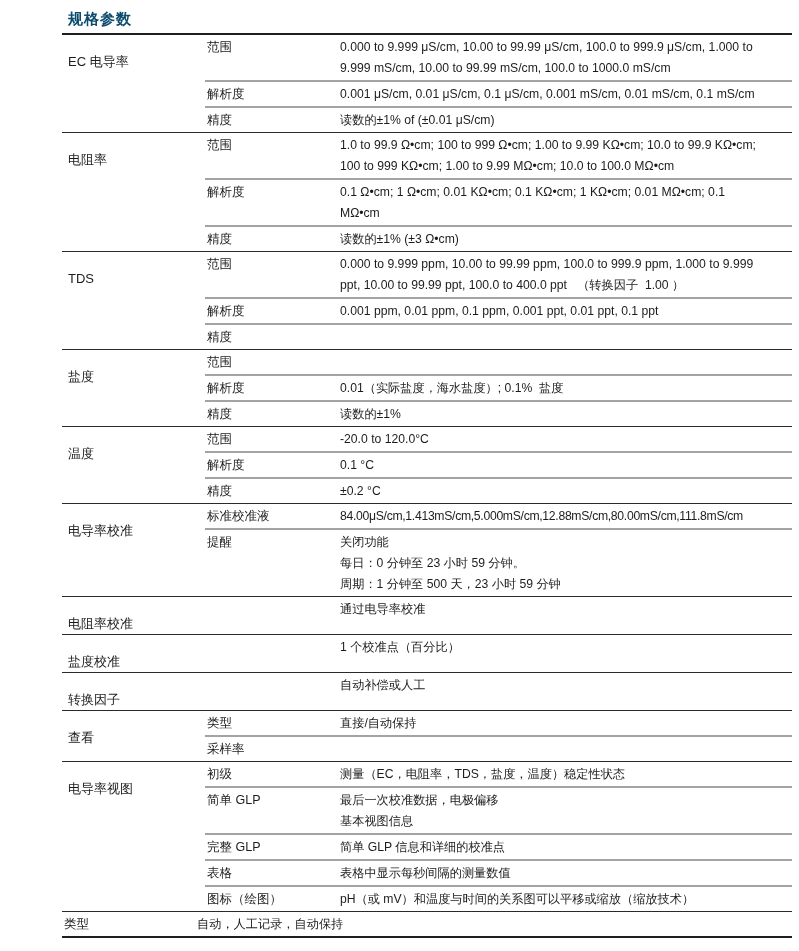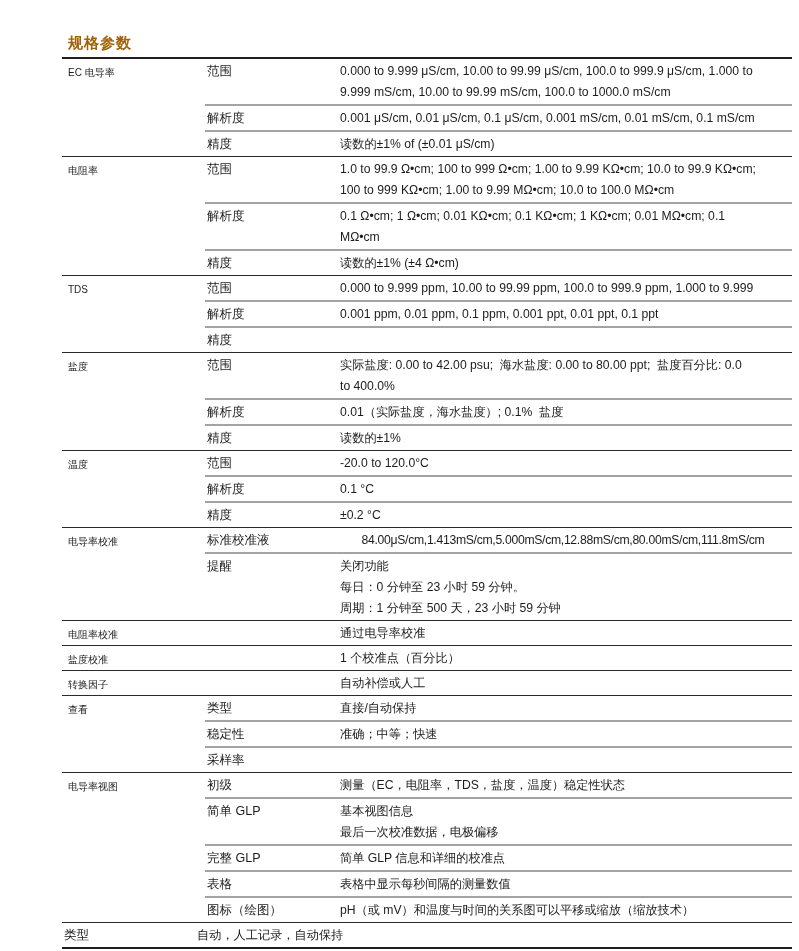--- a/index.html
+++ b/index.html
@@ -16,40 +16,39 @@
     overflow: hidden;
     padding-top: 8px;
   }
   .doc {
     width: 730px;
     margin-left: 62px;
   }
   .title {
     font-size: 15px;
     font-weight: bold;
-    color: #a16207;
+    color: #0c4a6e;
     padding: 2px 0 4px 6px;
     letter-spacing: 1px;
-    margin-top: 24px;
   }
   .spec-table {
     border-top: 2px solid #1f1f1f;
     border-bottom: 2px solid #1f1f1f;
     width: 100%;
   }
   .section {
     display: flex;
     border-top: 1.5px solid #2a2a2a;
   }
   .section:first-child { border-top: none; }
   .cat {
     width: 143px;
     flex-shrink: 0;
-    padding: 3px 4px 0 6px;
-    font-size: 10px;
+    padding: 16px 4px 0 6px;
+    font-size: 13px;
     line-height: 21px;
   }
   .rows {
     flex: 1;
     display: flex;
     flex-direction: column;
   }
   .row {
     display: flex;
     border-top: 2px solid #a3a3a3;
@@ -62,21 +61,21 @@
     font-size: 12.5px;
     line-height: 21px;
   }
   .val {
     flex: 1;
     padding: 2px 6px 1px 2px;
     font-size: 12.2px;
     line-height: 21px;
   }
   .vline { white-space: pre-wrap; }
-  .condensed { letter-spacing: -0.3px; text-align: center; }
+  .condensed { letter-spacing: -0.3px; }
 </style>
 </head>
 <body>
 
 <div class="page">
   <div class="doc">
     <div class="title">规格参数</div>
     <div class="spec-table">
         <div class="section">
           <div class="cat">EC 电导率</div>
@@ -115,54 +114,51 @@
             <div class="row">
               <div class="sub">解析度</div>
               <div class="val">
                 <div class="vline">0.1 Ω•cm; 1 Ω•cm; 0.01 KΩ•cm; 0.1 KΩ•cm; 1 KΩ•cm; 0.01 MΩ•cm; 0.1</div>
                 <div class="vline">MΩ•cm</div>
               </div>
             </div>
             <div class="row">
               <div class="sub">精度</div>
               <div class="val">
-                <div class="vline">读数的±1% (±4 Ω•cm)</div>
+                <div class="vline">读数的±1% (±3 Ω•cm)</div>
               </div>
             </div>
           </div>
         </div>
         <div class="section">
           <div class="cat">TDS</div>
           <div class="rows">
             <div class="row">
               <div class="sub">范围</div>
               <div class="val">
                 <div class="vline">0.000 to 9.999 ppm, 10.00 to 99.99 ppm, 100.0 to 999.9 ppm, 1.000 to 9.999</div>
+                <div class="vline">ppt, 10.00 to 99.99 ppt, 100.0 to 400.0 ppt   （转换因子  1.00 ）</div>
               </div>
             </div>
             <div class="row">
               <div class="sub">解析度</div>
               <div class="val">
                 <div class="vline">0.001 ppm, 0.01 ppm, 0.1 ppm, 0.001 ppt, 0.01 ppt, 0.1 ppt</div>
               </div>
             </div>
             <div class="row">
               <div class="sub">精度</div>
             </div>
           </div>
         </div>
         <div class="section">
           <div class="cat">盐度</div>
           <div class="rows">
             <div class="row">
               <div class="sub">范围</div>
-              <div class="val">
-                <div class="vline">实际盐度: 0.00 to 42.00 psu;  海水盐度: 0.00 to 80.00 ppt;  盐度百分比: 0.0</div>
-                <div class="vline">to 400.0%</div>
-              </div>
             </div>
             <div class="row">
               <div class="sub">解析度</div>
               <div class="val">
                 <div class="vline">0.01（实际盐度，海水盐度）; 0.1%  盐度</div>
               </div>
             </div>
             <div class="row">
               <div class="sub">精度</div>
               <div class="val">
@@ -249,44 +245,38 @@
         <div class="section">
           <div class="cat">查看</div>
           <div class="rows">
             <div class="row">
               <div class="sub">类型</div>
               <div class="val">
                 <div class="vline">直接/自动保持</div>
               </div>
             </div>
             <div class="row">
-              <div class="sub">稳定性</div>
-              <div class="val">
-                <div class="vline">准确；中等；快速</div>
-              </div>
-            </div>
-            <div class="row">
               <div class="sub">采样率</div>
             </div>
           </div>
         </div>
         <div class="section">
           <div class="cat">电导率视图</div>
           <div class="rows">
             <div class="row">
               <div class="sub">初级</div>
               <div class="val">
                 <div class="vline">测量（EC，电阻率，TDS，盐度，温度）稳定性状态</div>
               </div>
             </div>
             <div class="row">
               <div class="sub">简单 GLP</div>
               <div class="val">
+                <div class="vline">最后一次校准数据，电极偏移</div>
                 <div class="vline">基本视图信息</div>
-                <div class="vline">最后一次校准数据，电极偏移</div>
               </div>
             </div>
             <div class="row">
               <div class="sub">完整 GLP</div>
               <div class="val">
                 <div class="vline">简单 GLP 信息和详细的校准点</div>
               </div>
             </div>
             <div class="row">
               <div class="sub">表格</div>

